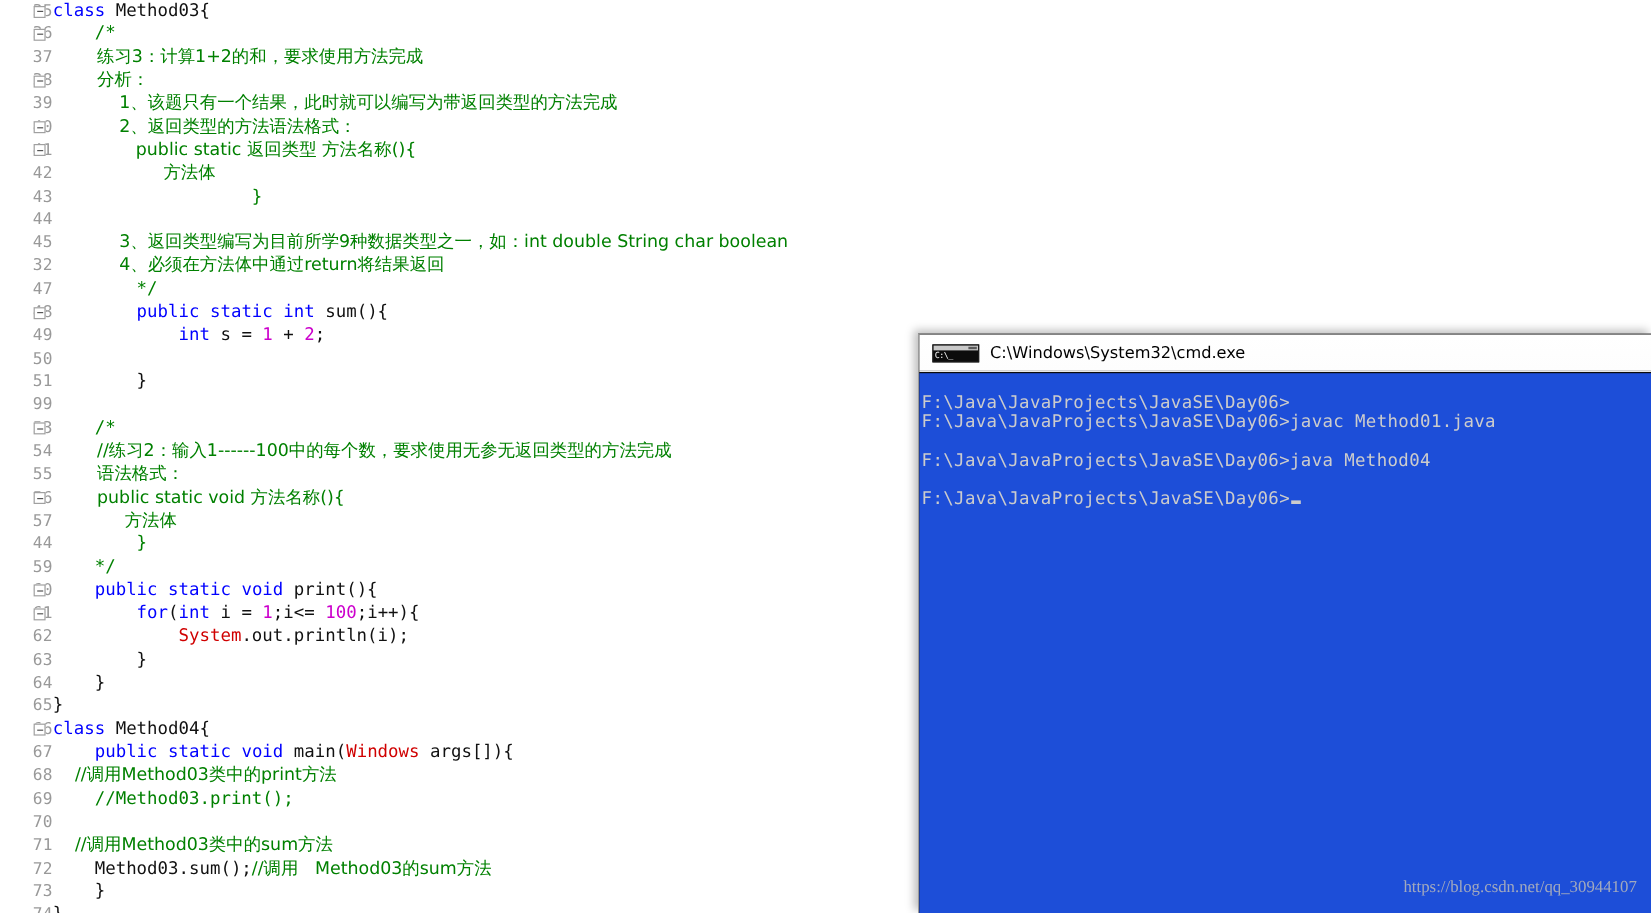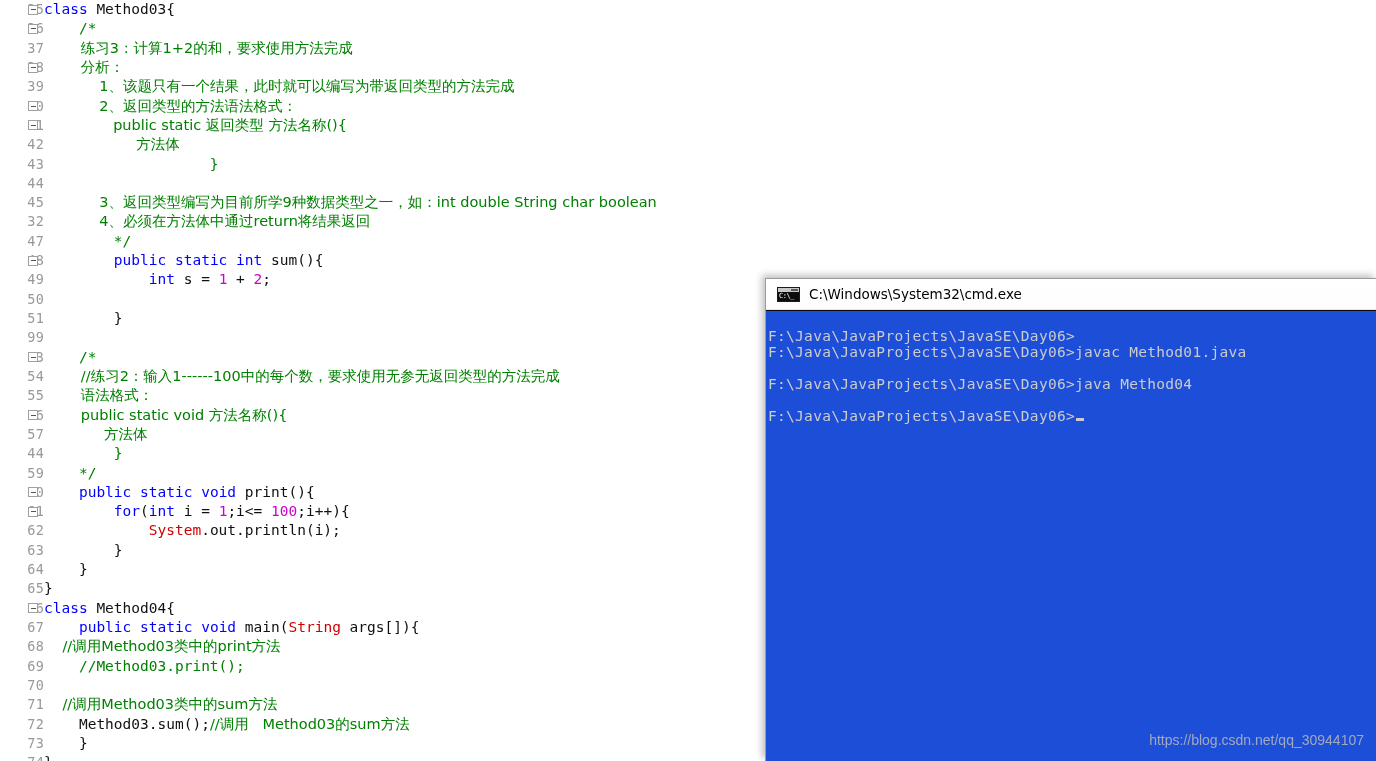--- a/index.html
+++ b/index.html
@@ -102,21 +102,21 @@
     width: 100%;
     height: 31px;
     background: linear-gradient(#ffffff, #fdfdfd);
     border-bottom: 1px solid #e6e6e6;
     display: flex;
     align-items: center;
     padding-left: 11px;
   }
 
   #cmd-icon {
-    width: 23px; height: 15px;
+    width: 39px; height: 15px;
     background: #0c0c0c;
     border: 1px solid #1a1a1a;
     position: relative;
     flex: 0 0 auto;
     margin-right: 9px;
   }
   #cmd-icon .bar {
     position: absolute;
     left: 0; right: 0; top: 0;
     height: 4px;
@@ -174,21 +174,21 @@
     background: #cccccc;
     vertical-align: baseline;
     margin-left: 1px;
   }
 
   #watermark {
     position: absolute;
     right: 12px;
     bottom: 13px;
     color: #b9b9b9;
-    font-family: Liberation Sans, sans-serif;
+    font-family: Liberation Serif, serif;
     font-size: 14px;
     white-space: nowrap;
     opacity: 0.85;
   }
 </style>
 </head>
 <body>
 
 <div id="screen">
 
@@ -218,21 +218,21 @@
       <div class="code-line"><div class="gutter">57</div><div class="code-text"><span class="tk-cmt tk-cjk">             方法体</span></div></div>
       <div class="code-line"><div class="gutter">44</div><div class="code-text"><span class="tk-cmt">        }</span></div></div>
       <div class="code-line"><div class="gutter">59</div><div class="code-text"><span class="tk-pl">    </span><span class="tk-cmt">*/</span></div></div>
       <div class="code-line"><div class="gutter">60</div><div class="fold"></div><div class="code-text"><span class="tk-pl">    </span><span class="tk-kw">public</span><span class="tk-pl"> </span><span class="tk-kw">static</span><span class="tk-pl"> </span><span class="tk-kw">void</span><span class="tk-pl"> print(){</span></div></div>
       <div class="code-line"><div class="gutter">61</div><div class="fold"></div><div class="code-text"><span class="tk-pl">        </span><span class="tk-kw">for</span><span class="tk-pl">(</span><span class="tk-kw">int</span><span class="tk-pl"> i = </span><span class="tk-num">1</span><span class="tk-pl">;i&lt;= </span><span class="tk-num">100</span><span class="tk-pl">;i++){</span></div></div>
       <div class="code-line"><div class="gutter">62</div><div class="code-text"><span class="tk-pl">            </span><span class="tk-str">System</span><span class="tk-pl">.out.println(i);</span></div></div>
       <div class="code-line"><div class="gutter">63</div><div class="code-text"><span class="tk-pl">        }</span></div></div>
       <div class="code-line"><div class="gutter">64</div><div class="code-text"><span class="tk-pl">    }</span></div></div>
       <div class="code-line"><div class="gutter">65</div><div class="code-text"><span class="tk-pl">}</span></div></div>
       <div class="code-line"><div class="gutter">66</div><div class="fold"></div><div class="code-text"><span class="tk-kw">class</span><span class="tk-pl"> Method04{</span></div></div>
-      <div class="code-line"><div class="gutter">67</div><div class="code-text"><span class="tk-pl">    </span><span class="tk-kw">public</span><span class="tk-pl"> </span><span class="tk-kw">static</span><span class="tk-pl"> </span><span class="tk-kw">void</span><span class="tk-pl"> main(</span><span class="tk-str">String</span><span class="tk-pl"> args[]){</span></div></div>
+      <div class="code-line"><div class="gutter">67</div><div class="code-text"><span class="tk-pl">    </span><span class="tk-kw">public</span><span class="tk-pl"> </span><span class="tk-kw">static</span><span class="tk-pl"> </span><span class="tk-kw">void</span><span class="tk-pl"> main(</span><span class="tk-str">Windows</span><span class="tk-pl"> args[]){</span></div></div>
       <div class="code-line"><div class="gutter">68</div><div class="code-text"><span class="tk-cmt tk-cjk">    //调用Method03类中的print方法</span></div></div>
       <div class="code-line"><div class="gutter">69</div><div class="code-text"><span class="tk-cmt">    //Method03.print();</span></div></div>
       <div class="code-line"><div class="gutter">70</div><div class="code-text"></div></div>
       <div class="code-line"><div class="gutter">71</div><div class="code-text"><span class="tk-cmt tk-cjk">    //调用Method03类中的sum方法</span></div></div>
       <div class="code-line"><div class="gutter">72</div><div class="code-text"><span class="tk-pl">    Method03.sum();</span><span class="tk-cmt tk-cjk">//调用   Method03的sum方法</span></div></div>
       <div class="code-line"><div class="gutter">73</div><div class="code-text"><span class="tk-pl">    }</span></div></div>
       <div class="code-line"><div class="gutter">74</div><div class="code-text"><span class="tk-pl">}</span></div></div>
     </div>
 
   <div id="cmd-window">

